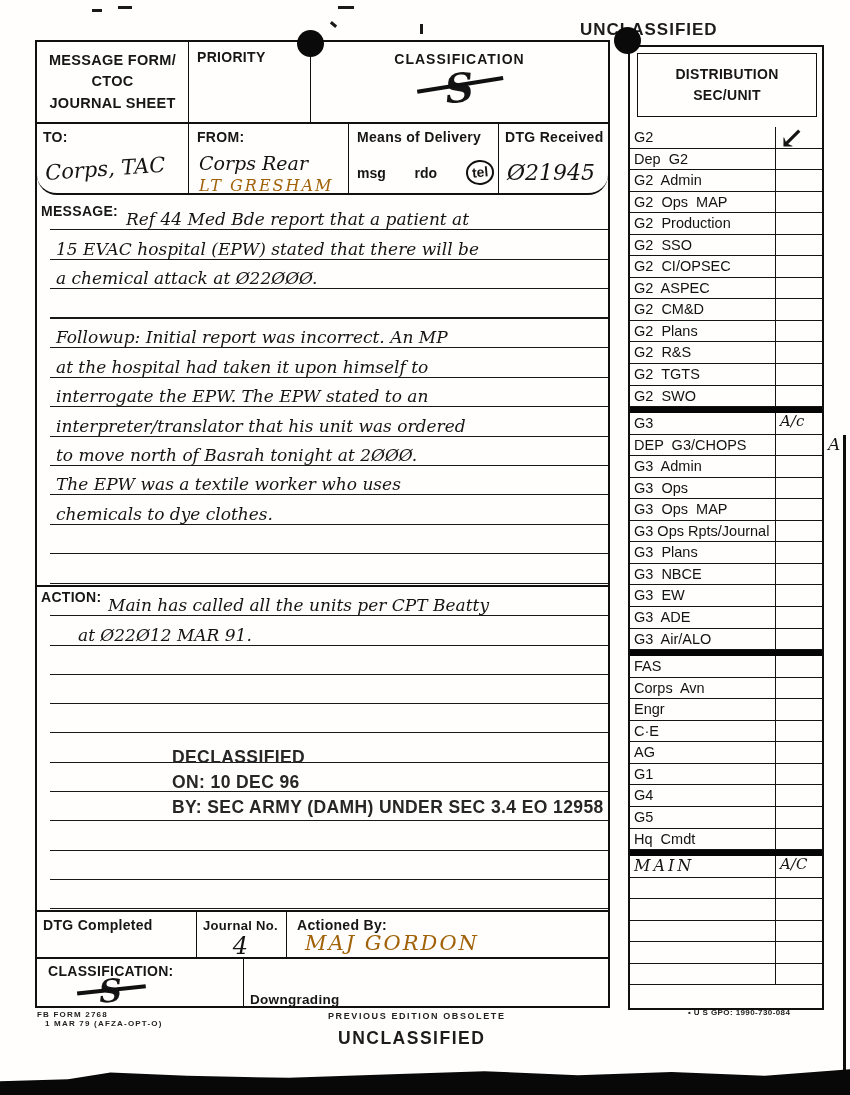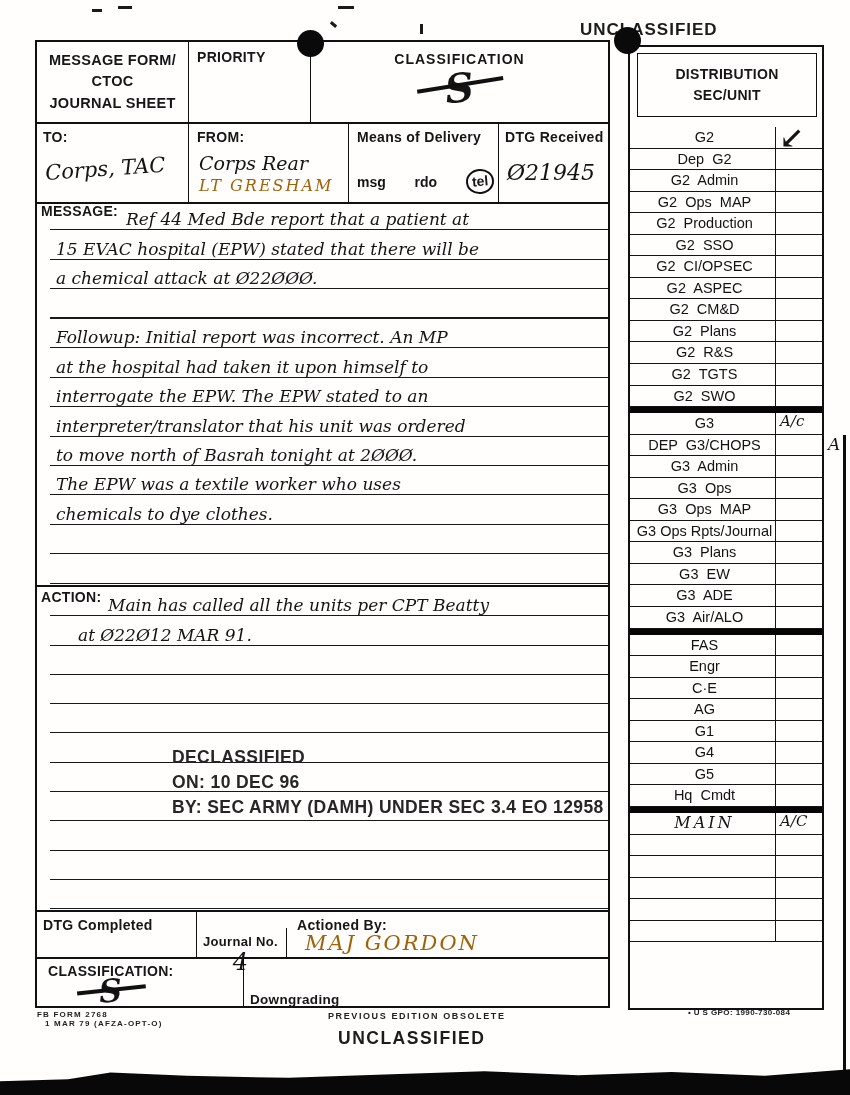--- a/index.html
+++ b/index.html
@@ -25,21 +25,21 @@
   }
   .row1 { position:absolute; left:0; top:0; width:100%; height:82px; display:flex; box-sizing:border-box; border-bottom:2px solid #101010; }
   .c-title { width:152px; box-sizing:border-box; border-right:1.8px solid #101010; display:flex; align-items:center; justify-content:center; text-align:center; }
   .c-title .flabel { font-size:14.5px; white-space:pre-line; line-height:1.45; }
   .c-priority { width:122px; box-sizing:border-box; border-right:1.8px solid #101010; padding:6px 0 12px 8px; }
   .c-class { flex:1; text-align:center; padding-top:8px; position:relative; }
 
   .class-s { font-size:40px; line-height:1; display:inline-block; position:relative; transform:rotate(-6deg); font-weight:bold; }
   .class-s::after { content:""; position:absolute; left:-28px; right:-30px; top:38%; height:4px; background:#101010; transform:rotate(-3deg); }
 
-  .row2 { position:absolute; left:0; top:82px; width:100%; height:80px; display:flex; box-sizing:border-box; border-bottom:2px solid #101010; }
+  .row2 { position:absolute; left:0; top:82px; width:100%; height:71px; display:flex; box-sizing:border-box; border-bottom:2px solid #101010;border-radius:20px; }
   .c-to { width:152px; box-sizing:border-box; border-right:1.8px solid #101010; padding:4px 0 0 6px; position:relative; }
   .c-from { width:160px; box-sizing:border-box; border-right:1.8px solid #101010; padding:4px 0 0 8px; position:relative; }
   .c-deliv { width:150px; box-sizing:border-box; border-right:1.8px solid #101010; padding:4px 0 0 8px; position:relative; }
   .c-dtg { flex:1; padding:4px 0 0 6px; position:relative; }
   .c-dtg .flabel, .c-deliv .flabel { font-size:14px; }
 
   .deliv-opts { position:absolute; left:8px; right:4px; bottom:8px; display:flex; justify-content:space-between; align-items:center; font-size:14px; font-weight:bold; }
   .tel-circled { border:2px solid #101010; border-radius:50%; padding:2px 4px 3px 4px; transform:rotate(-5deg); }
 
   
@@ -55,21 +55,21 @@
   .sec-label { position:absolute; left:4px; top:2px; z-index:2; background:transparent; }
 
   .action-section { position:absolute; left:0; top:543px; width:100%; height:325px; box-sizing:border-box; border-top:2.6px solid #101010; }
 
   
   .stamp { position:absolute; left:135px; top:703px; z-index:5; font-weight:bold; color:#262626; font-size:17.5px; letter-spacing:.4px; line-height:25px; white-space:nowrap; }
 
   
   .dtg-row { position:absolute; left:0; top:868px; width:100%; height:49px; display:flex; box-sizing:border-box; border-top:2.6px solid #101010; border-bottom:2px solid #101010; }
   .c-dtgc { width:160px; box-sizing:border-box; border-right:1.8px solid #101010; padding:4px 4px 0 6px; }
-  .c-journal { width:90px; box-sizing:border-box; border-right:1.8px solid #101010; padding:4px 6px 0 4px; text-align:center; position:relative;margin-top:16px; }
+  .c-journal { width:90px; box-sizing:border-box; border-right:1.8px solid #101010; padding:4px 6px 0 4px; text-align:center; position:relative; }
   .c-journal .flabel { font-size:13px; }
   .c-actioned { flex:1; padding:4px 0 0 10px; position:relative; }
   .journal-val { font-size:24px; display:block; margin-top:-2px; }
   .actioned-val { position:absolute; left:18px; bottom:2px; font-size:21px; }
 
   .class-row { position:absolute; left:0; top:917px; width:100%; height:48.5px; display:flex; box-sizing:border-box; }
   .c-class2 { width:195px; padding:3px 0 0 4px; position:relative;margin-left:7px; }
   .class-s2 { position:absolute; left:55px; top:16px; font-size:32px; line-height:1; transform:rotate(-4deg); font-weight:bold; }
   .class-s2::after { content:""; position:absolute; left:-22px; right:-24px; top:40%; height:3.5px; background:#101010; transform:rotate(-2deg); }
   .c-downgrade { flex:1; box-sizing:border-box; border-left:1.8px solid #101010; position:relative; }
@@ -78,21 +78,21 @@
   
   .dist {
     position:absolute; left:628px; top:45px; width:196px; height:965px;
     border:2.2px solid #101010; box-sizing:border-box; background:#fffefd;
   }
   .dist-header {
     margin:6px 5px 0 7px; height:64px; border:1.6px solid #101010; box-sizing:border-box;
     display:flex; align-items:center; justify-content:center; text-align:center;
   }
   .dist-header .flabel { font-size:14px; white-space:pre-line; line-height:1.5; }
-  #dist-rows { position:absolute; left:0; top:80px; right:0;text-align:center; }
+  #dist-rows { position:absolute; left:0; top:80px; right:0; }
   .dist-row { height:21.55px; box-sizing:border-box; border-bottom:1.3px solid #141414; display:flex; }
   .dist-label { flex:1; font-size:14.5px; padding:2px 0 0 4px; white-space:pre; overflow:visible; color:#131313; }
   .dist-label.hw { font-size:16px; padding-top:0; letter-spacing:3px; }
   .dist-mark { width:47px; box-sizing:border-box; border-left:1.4px solid #141414; position:relative; }
   .mark-text { position:absolute; left:4px; top:-1px; font-size:15px; }
   .dist-divider { height:6px; background:#050505; }
 
   
   .top-class { position:absolute; left:580px; top:20px; font-weight:bold; font-size:17px; letter-spacing:1px; color:#1c1c1c; }
   .bottom-class { position:absolute; left:338px; top:1028px; font-weight:bold; font-size:17.5px; letter-spacing:1.5px; color:#1c1c1c; }
@@ -342,34 +342,42 @@
         </div>
         <div class="dist-row">
           <span class="dist-label">G3 Ops Rpts/Journal</span>
           <span class="dist-mark"></span>
         </div>
         <div class="dist-row">
           <span class="dist-label">G3  Plans</span>
           <span class="dist-mark"></span>
         </div>
         <div class="dist-row">
+          <span class="dist-label">G3  NBCE</span>
+          <span class="dist-mark"></span>
+        </div>
+        <div class="dist-row">
           <span class="dist-label">G3  EW</span>
           <span class="dist-mark"></span>
         </div>
         <div class="dist-row">
           <span class="dist-label">G3  ADE</span>
           <span class="dist-mark"></span>
         </div>
         <div class="dist-row">
           <span class="dist-label">G3  Air/ALO</span>
           <span class="dist-mark"></span>
         </div>
         <div class="dist-divider"></div>
         <div class="dist-row">
           <span class="dist-label">FAS</span>
+          <span class="dist-mark"></span>
+        </div>
+        <div class="dist-row">
+          <span class="dist-label">Corps  Avn</span>
           <span class="dist-mark"></span>
         </div>
         <div class="dist-row">
           <span class="dist-label">Engr</span>
           <span class="dist-mark"></span>
         </div>
         <div class="dist-row">
           <span class="dist-label">C·E</span>
           <span class="dist-mark"></span>
         </div>

